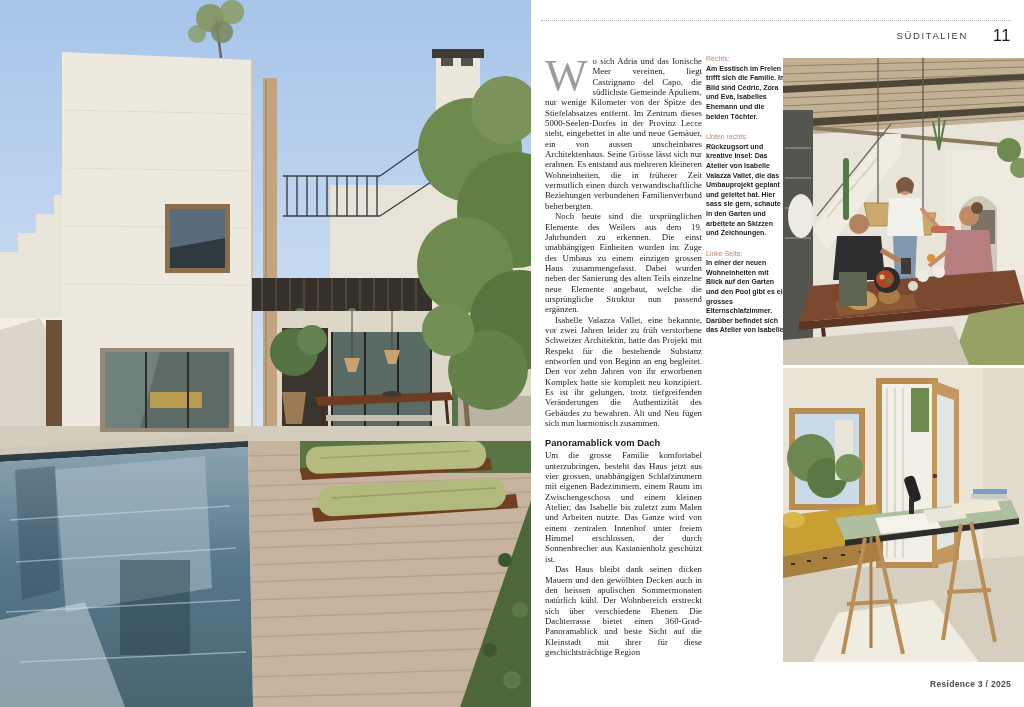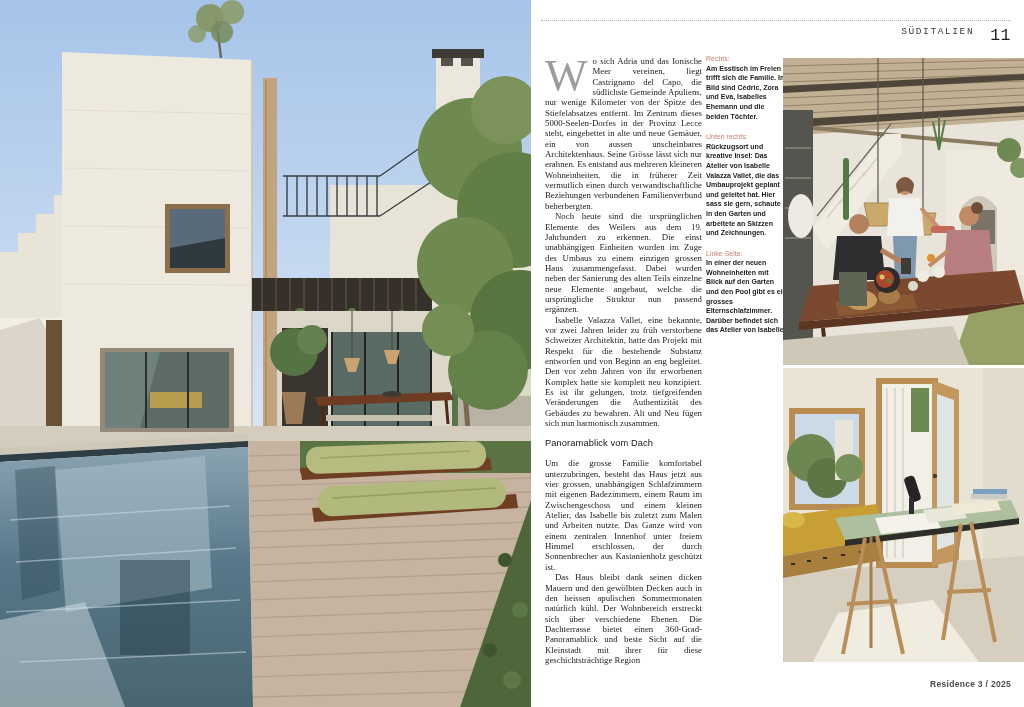--- a/index.html
+++ b/index.html
@@ -6,31 +6,31 @@
   body{width:1024px;height:707px;overflow:hidden;font-family:"Liberation Sans",sans-serif;}
   .spread{position:relative;width:1024px;height:707px;background:#fff;}
 
   
   .left-page{position:absolute;left:0;top:0;width:531px;height:707px;overflow:hidden;}
   .left-page svg{display:block;}
 
   
   .right-page{position:absolute;left:531px;top:0;width:493px;height:707px;background:#fff;}
   .dotted-rule{position:absolute;left:10px;right:13px;top:20px;border-top:1px dotted #b8b8b8;}
-  .page-header{position:absolute;right:13px;top:26px;display:flex;align-items:flex-start;gap:16px;font-family:Liberation Mono, monospace;}
+  .page-header{position:absolute;right:13px;top:26px;display:flex;align-items:center;gap:25px;}
   .section-label{font-size:9.5px;letter-spacing:1.6px;color:#3d3d3b;}
   .page-number{font-size:16.5px;color:#1c1c1a;letter-spacing:.5px;}
 
   .text-col{position:absolute;left:14px;top:56px;width:157px;}
   .text-col p{margin:0;font-family:"Liberation Serif",serif;font-size:8.8px;line-height:10.35px;
     color:#1d1d1b;text-align:justify;hyphens:auto;-webkit-hyphens:auto;}
   .text-col p.ind{text-indent:10px;}
   .dropcap{float:left;font-family:"Liberation Serif",serif;font-size:45px;line-height:35px;
     color:#9c9c9c;margin:2px 5px 0 0;}
-  .subhead{margin:10px 0 10px 0;font-size:9.3px;font-weight:normal;color:#161614;letter-spacing:.1px;}
+  .subhead{margin:10px 0 2px 0;font-size:9.3px;font-weight:bold;color:#161614;letter-spacing:.1px;}
 
   .caption-col{position:absolute;left:175px;top:54px;width:81px;}
   .caption{font-size:7px;line-height:9.6px;font-weight:bold;color:#222220;}
   .caption + .caption{margin-top:11px;}
   .cap-label{display:block;font-weight:normal;}
 
   .photo-top{position:absolute;left:252px;top:58px;width:241px;height:307px;overflow:hidden;}
   .photo-bottom{position:absolute;left:252px;top:368px;width:241px;height:294px;overflow:hidden;}
 
   .page-footer{position:absolute;right:13px;top:679px;font-size:8.5px;color:#4b4b49;letter-spacing:.3px;font-weight:bold;}

